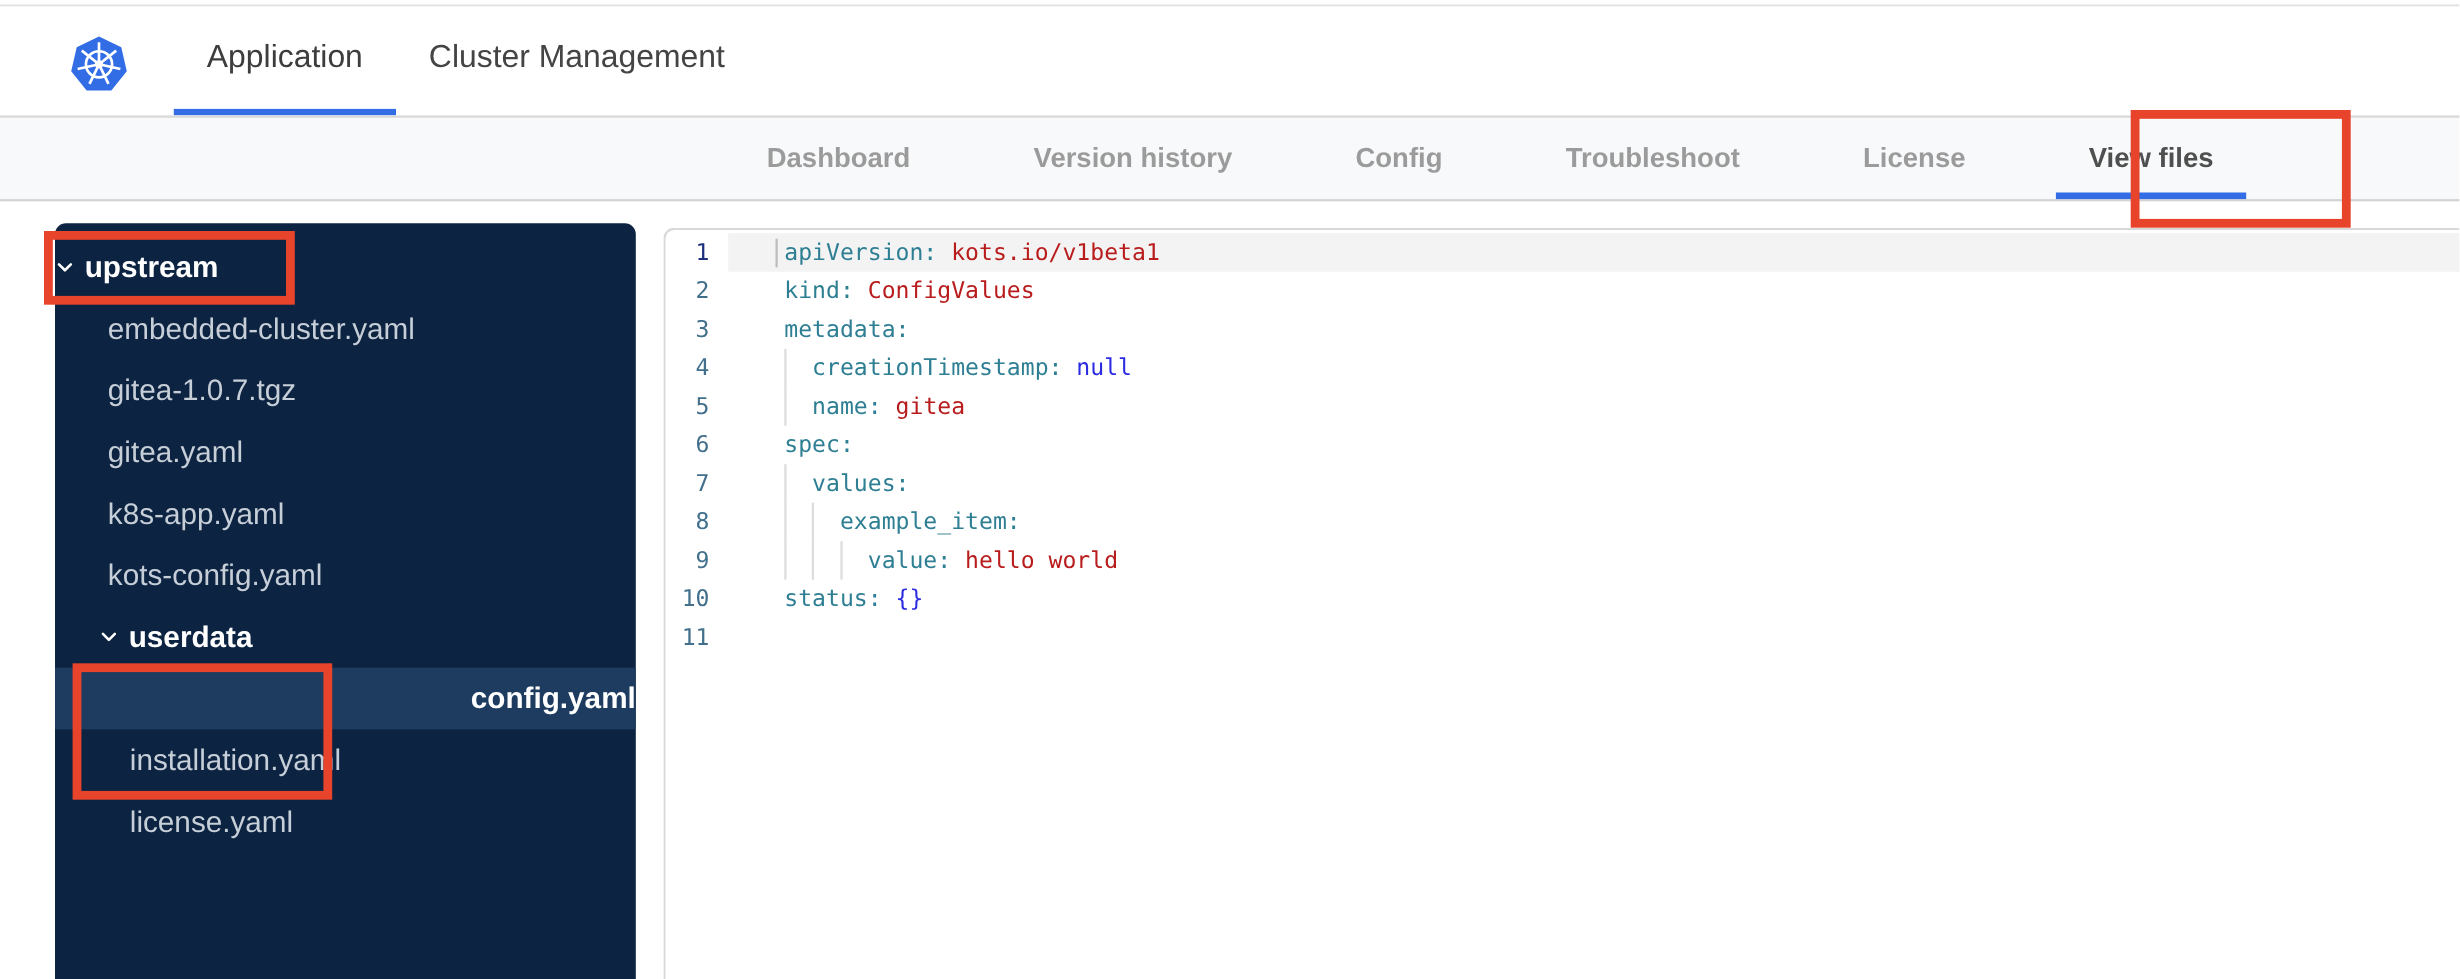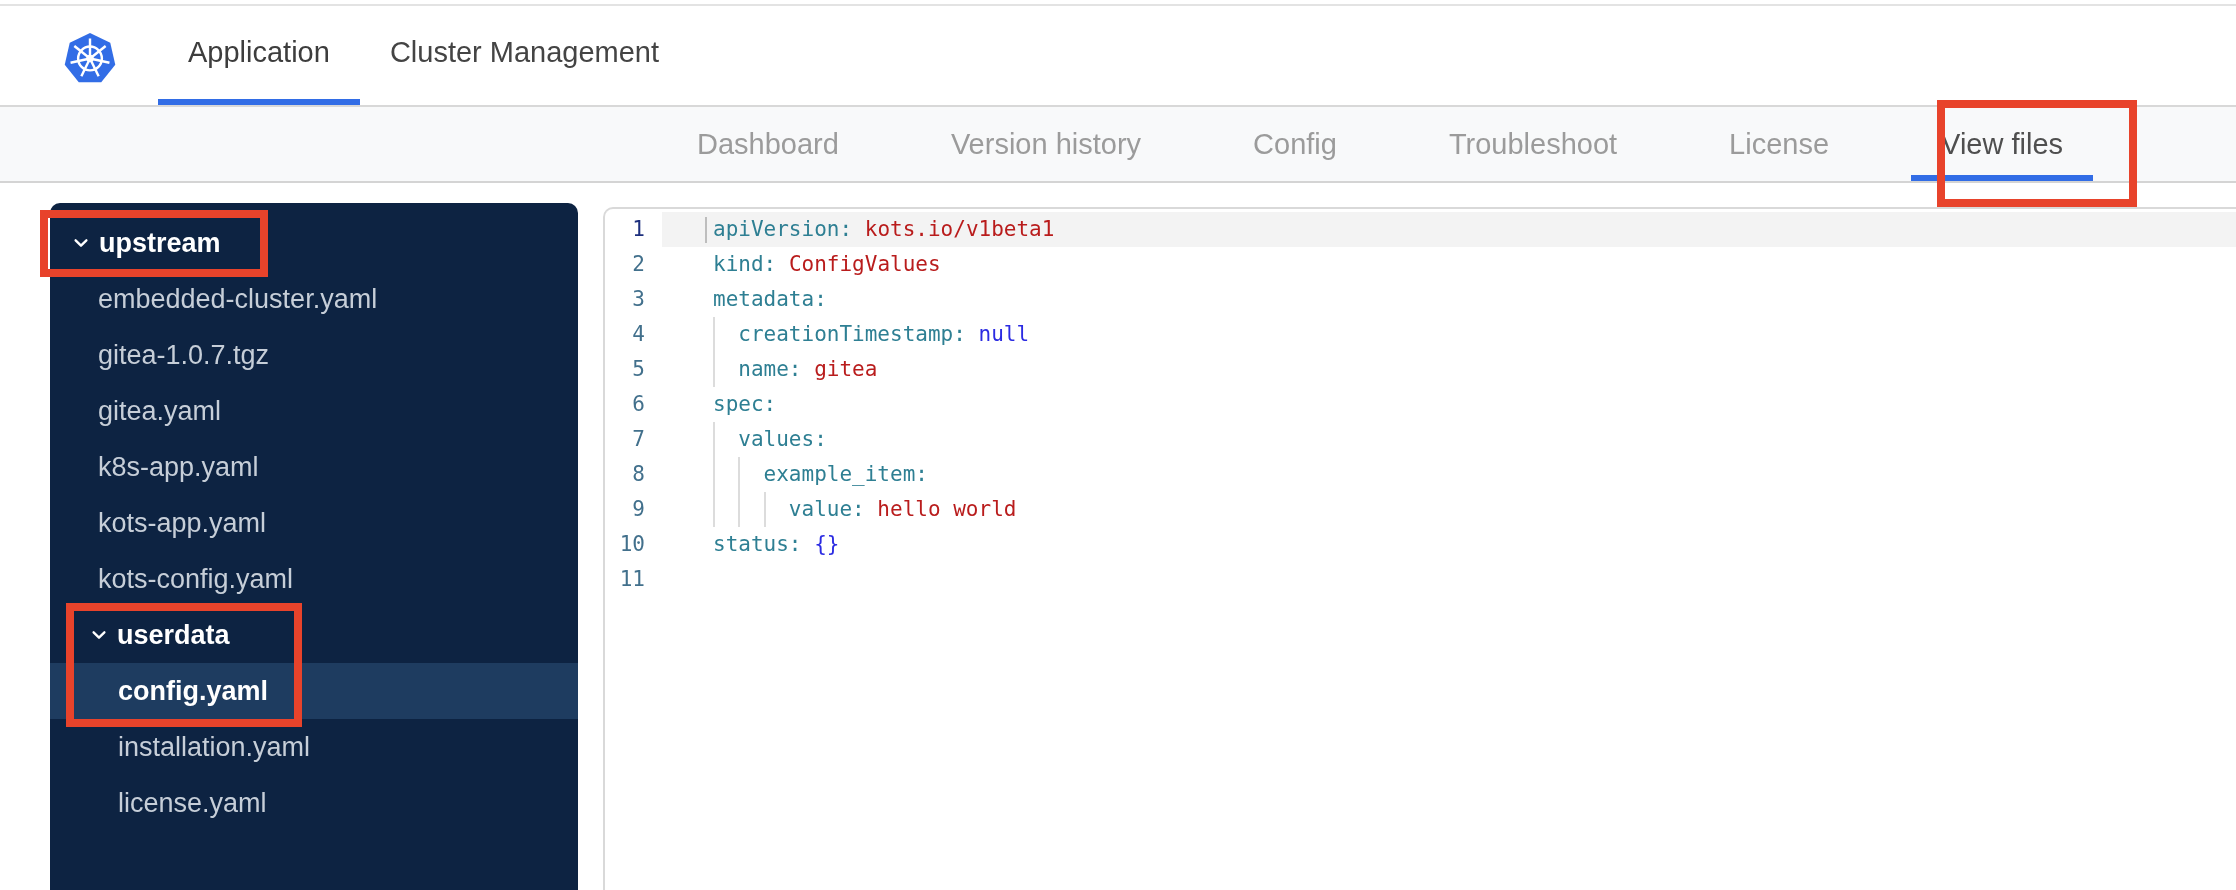--- a/index.html
+++ b/index.html
@@ -21,39 +21,39 @@
   }
   .header-tab.active{border-bottom-color:#326de6;color:#3d3d3d;}
 
   
   .nav{
     position:absolute;top:105px;left:0;width:100%;height:78px;
     background:#f8f9fa;border-top:2px solid #d8d8d8;border-bottom:2px solid #d4d4d4;
     box-sizing:border-box;display:flex;align-items:stretch;padding-left:697px;
   }
   .nav-item{
-    display:flex;align-items:center;margin-right:112px;font-size:29px;color:#9b9b9b;
-    cursor:pointer;border-bottom:6px solid transparent;padding-top:6px;box-sizing:border-box;
+    display:flex;align-items:center;margin-right:112px;font-size:25px;color:#9b9b9b;
+    cursor:pointer;border-bottom:6px solid transparent;padding-top:6px;box-sizing:border-box;font-weight:bold;
   }
   .nav-item.active{color:#4f4f4f;border-bottom-color:#326de6;padding-left:30px;padding-right:30px;margin-left:-30px;margin-right:82px;}
 
   
   .sidebar{
     position:absolute;left:50px;top:203px;width:528px;height:687px;
     background:#0d2342;border-radius:10px 10px 0 0;padding-top:12px;box-sizing:border-box;
     overflow:hidden;
   }
   .tree-row{height:56px;display:flex;align-items:center;color:#c6ced8;font-size:27px;cursor:pointer;}
   .tree-row .chev{width:18px;height:18px;margin-right:9px;display:inline-flex;align-items:center;}
   .tree-row.folder{color:#ffffff;font-weight:bold;}
-  .tree-row.lvl0.folder{padding-left:22px;}
+  .tree-row.lvl0.folder{}
   .tree-row.lvl1.file{padding-left:48px;}
   .tree-row.lvl1.folder{padding-left:40px;}
   .tree-row.lvl2.file{padding-left:68px;}
-  .tree-row.selected{background:#1e3c60;color:#ffffff;font-weight:bold;}
+  .tree-row.selected{background:#1e3c60;color:#ffffff;font-weight:bold;justify-content:flex-end;}
 
   
   .editor{
     position:absolute;left:603px;top:207px;width:1633px;height:683px;background:#ffffff;
     border-left:2px solid #d9d9d9;border-top:2px solid #d9d9d9;border-radius:10px 0 0 0;
     box-sizing:border-box;padding-top:3px;
     font-family:"DejaVu Sans Mono",monospace;font-size:21px;
   }
   .cl{display:flex;height:35px;line-height:35px;white-space:pre;}
   .ln{width:40px;text-align:right;color:#42708c;flex:0 0 40px;}
@@ -125,23 +125,20 @@
     <div class="tree-row file lvl1">
       <span>gitea-1.0.7.tgz</span>
     </div>
     <div class="tree-row file lvl1">
       <span>gitea.yaml</span>
     </div>
     <div class="tree-row file lvl1">
       <span>k8s-app.yaml</span>
     </div>
     <div class="tree-row file lvl1">
-      <span>kots-app.yaml</span>
-    </div>
-    <div class="tree-row file lvl1">
       <span>kots-config.yaml</span>
     </div>
     <div class="tree-row folder lvl1">
       <span class="chev">
         <svg viewBox="0 0 20 20" width="18" height="18">
           <polyline points="4,7 10,13 16,7" fill="none" stroke="#ffffff" stroke-width="2.6" stroke-linecap="round" stroke-linejoin="round"></polyline>
         </svg>
       </span>
       <span>userdata</span>
     </div>

